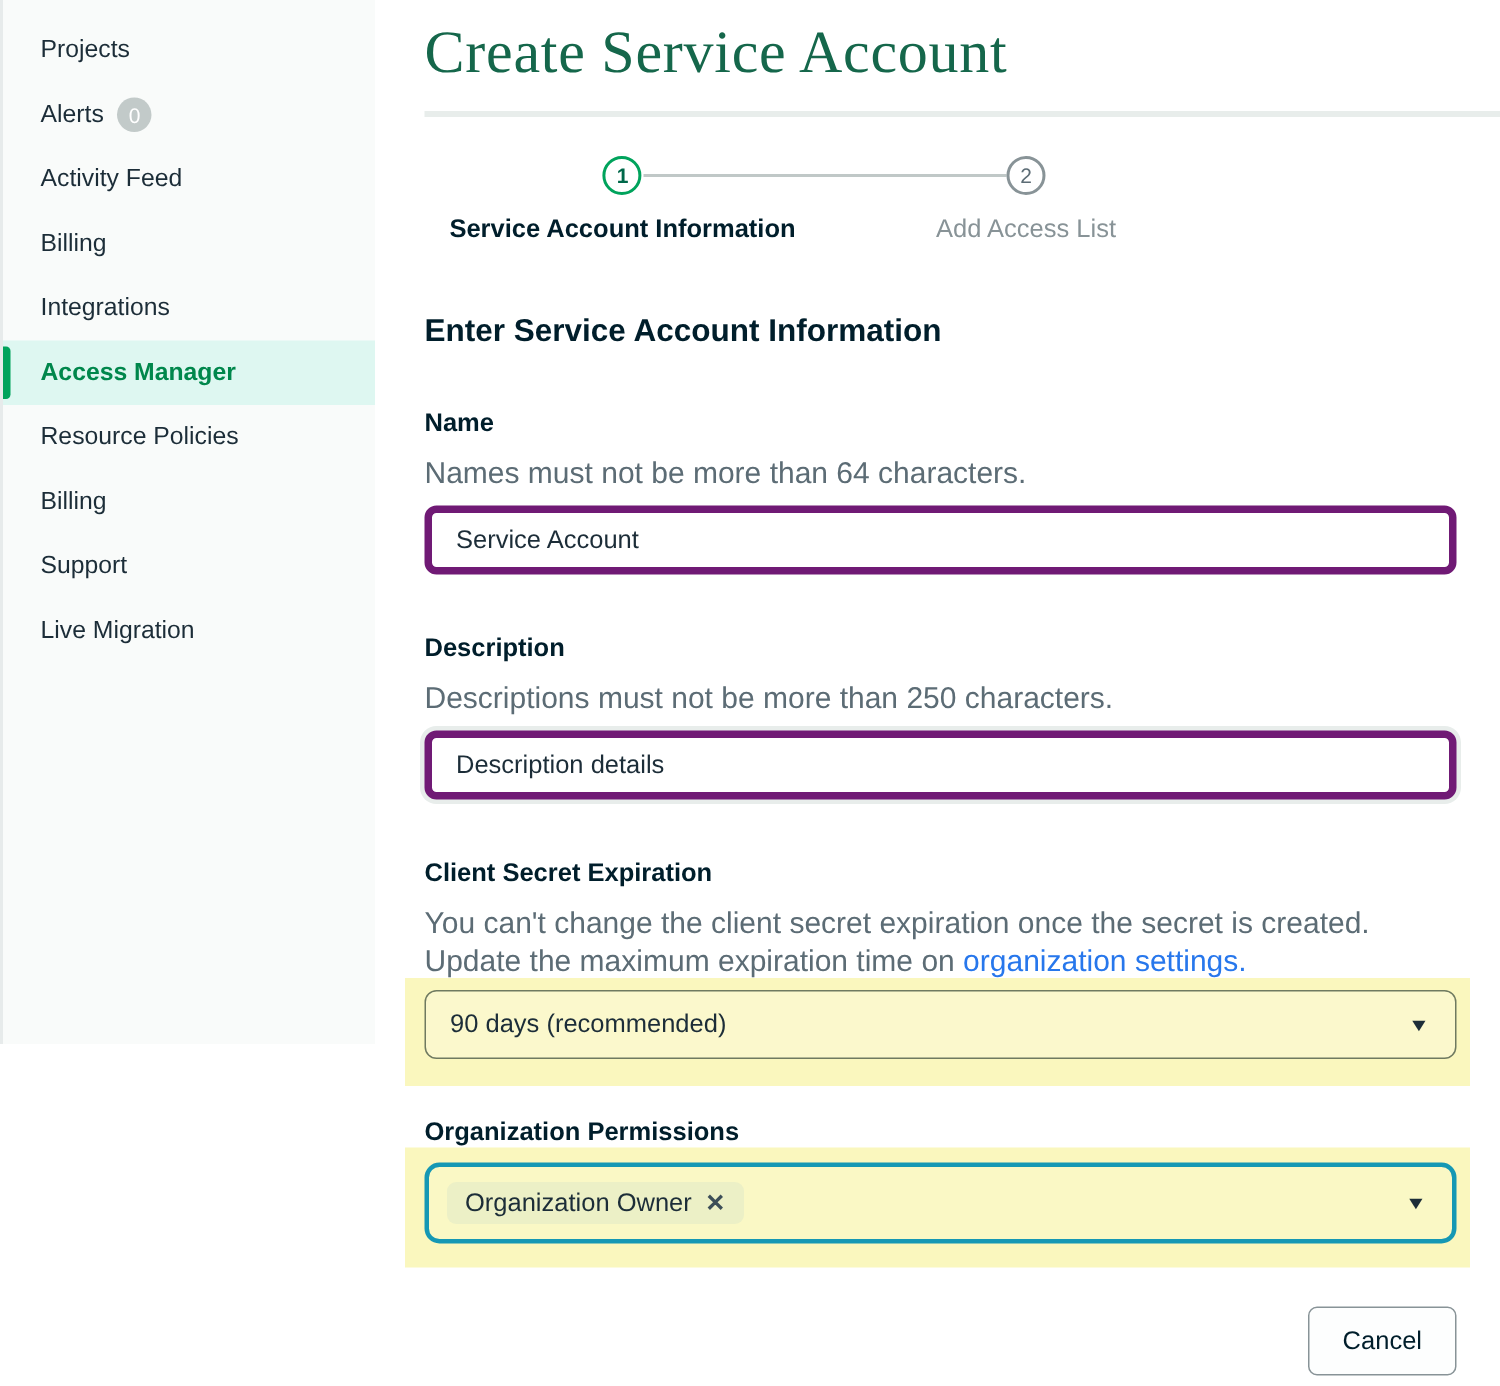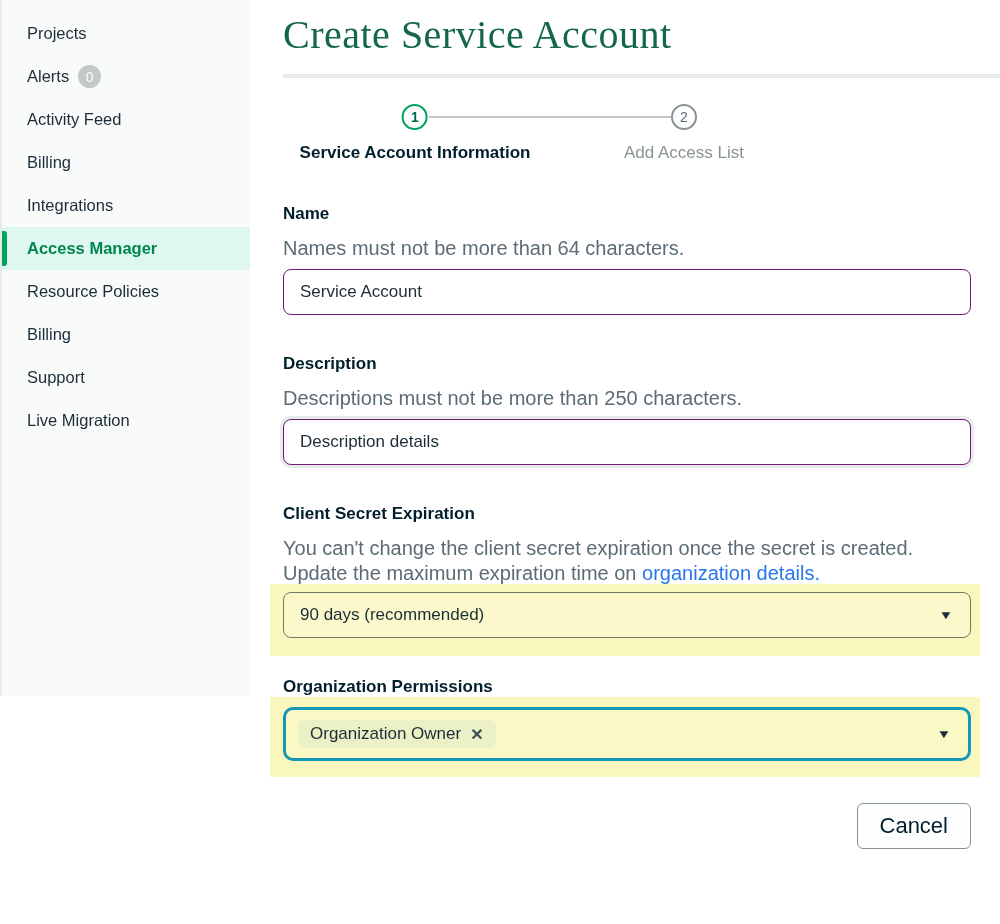--- a/index.html
+++ b/index.html
@@ -58,21 +58,21 @@
   .step-2 .step-label { color:#889397; }
   .step-connector { position:absolute; top:12px; left:146px; width:242px; height:2px; background:#C0C8C7; }
 
   .section-heading { margin-top:44px; font-size:21px; font-weight:bold; color:#001E2B; }
 
   .field-label { font-size:17px; line-height:21px; font-weight:bold; color:#001E2B; }
   .field-helper { font-size:20px; line-height:25px; color:#5C6C75; }
   .mt-38 { margin-top:38px; } .mt-12 { margin-top:12px; } .mt-8 { margin-top:8px; }
 
   .text-input {
-    display:block; width:100%; height:46px; border:1px solid #701a75;
+    display:block; width:100%; height:46px; border:5px solid #701a75;
     border-radius:8px; background:#fff; padding:0 16px;
     font-family:"Liberation Sans", sans-serif; font-size:17px; color:#1C2D38;
     outline:none;
   }
   .text-input.halo { box-shadow:0 0 0 3px #E8EDEB; }
 
   .inline-link { color:#2777EC; text-decoration:none; cursor:pointer; }
 
   
   .highlight-block {
@@ -99,21 +99,21 @@
   .chip {
     display:inline-flex; align-items:center; gap:9px;
     background:#ECF0C6; border-radius:6px; padding:4px 12px;
     font-size:17px; color:#1C2D38; cursor:default;justify-content:flex-end;
   }
   .chip-x { font-weight:bold; font-size:16px; color:#3D4F58; cursor:pointer; }
 
   .actions { display:flex; justify-content:flex-end; gap:11px; margin-top:26px; }
   .btn {
     height:46px; padding:0 22px; border-radius:6px; font-family:"Liberation Sans", sans-serif;
-    font-size:22px; cursor:pointer;
+    font-size:17px; cursor:pointer;
   }
   .btn-cancel { background:#FDFEFE; border:1px solid #889397; color:#001E2B; }
   .btn-create { background:#00684A; border:1px solid #00684A; color:#FFFFFF; }
 </style>
 </head>
 <body>
 
 <nav class="sidebar">
   <div class="nav-item">
     <span>Projects</span>
@@ -159,31 +159,32 @@
     <div class="step step-1">
       <div class="step-circle">1</div>
       <div class="step-label">Service Account Information</div>
     </div>
     <div class="step step-2">
       <div class="step-circle">2</div>
       <div class="step-label">Add Access List</div>
     </div>
   </div>
 
+  <h2 class="section-heading">Enter Service Account Information</h2>
 
   <div class="field-label mt-38">Name</div>
   <div class="field-helper mt-12">Names must not be more than 64 characters.</div>
   <input class="text-input mt-8" type="text" readonly="" value="Service Account" style="">
 
   <div class="field-label mt-38">Description</div>
   <div class="field-helper mt-12">Descriptions must not be more than 250 characters.</div>
   <input class="text-input halo mt-8" type="text" readonly="" value="Description details" style="">
 
   <div class="field-label mt-38">Client Secret Expiration</div>
-  <div class="field-helper mt-12"><span>You can't change the client secret expiration once the secret is created. Update the maximum expiration time on </span><a class="inline-link">organization details.</a></div>
+  <div class="field-helper mt-12"><span>You can't change the client secret expiration once the secret is created. Update the maximum expiration time on </span><a class="inline-link">organization settings.</a></div>
 
   <div class="highlight-block hl-1">
     <div class="select-box">
       <span>90 days (recommended)</span>
       <span class="caret">▼</span>
     </div>
   </div>
 
   <div class="field-label" style="margin-top:20px;">Organization Permissions</div>
 

